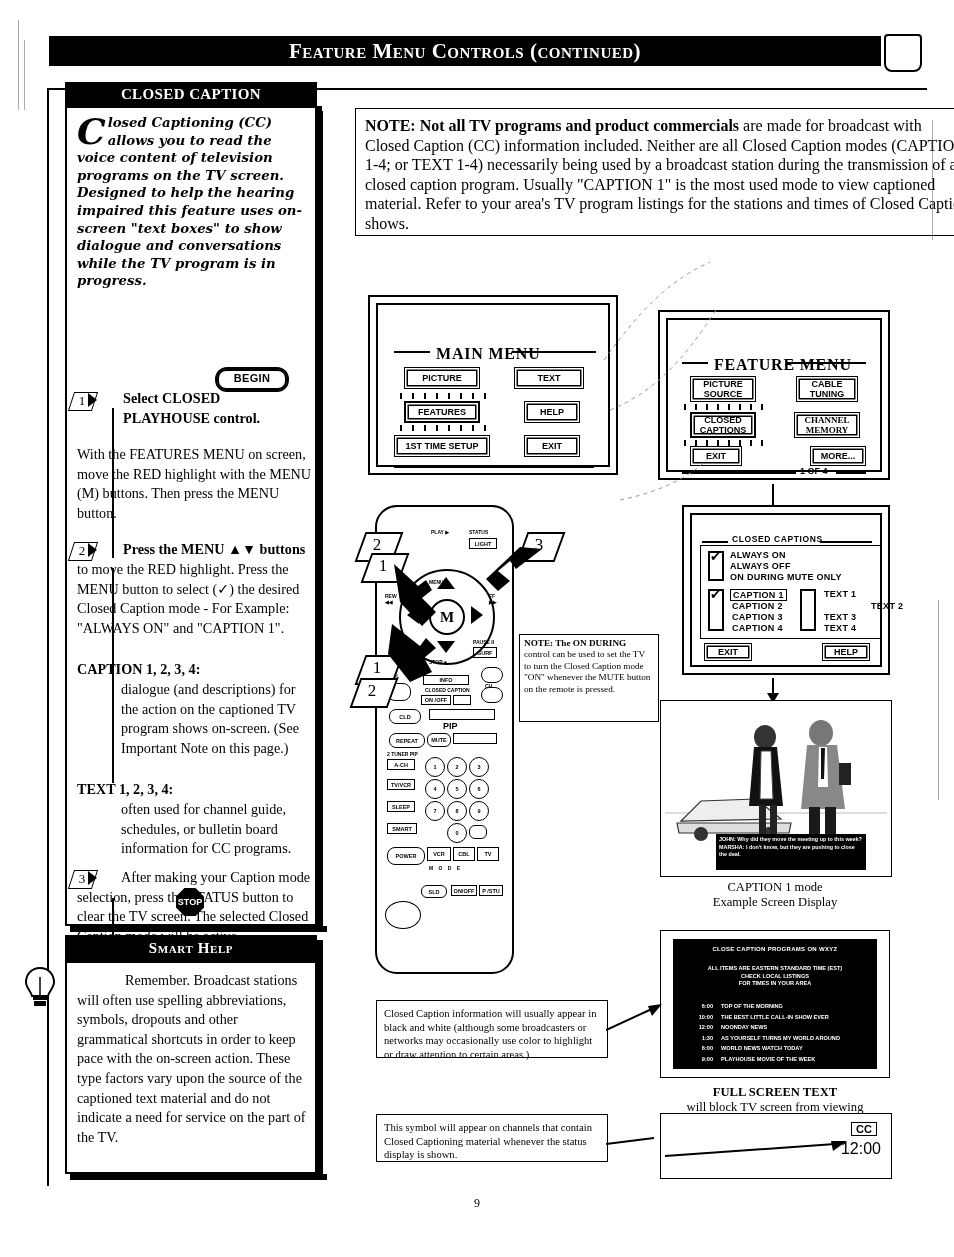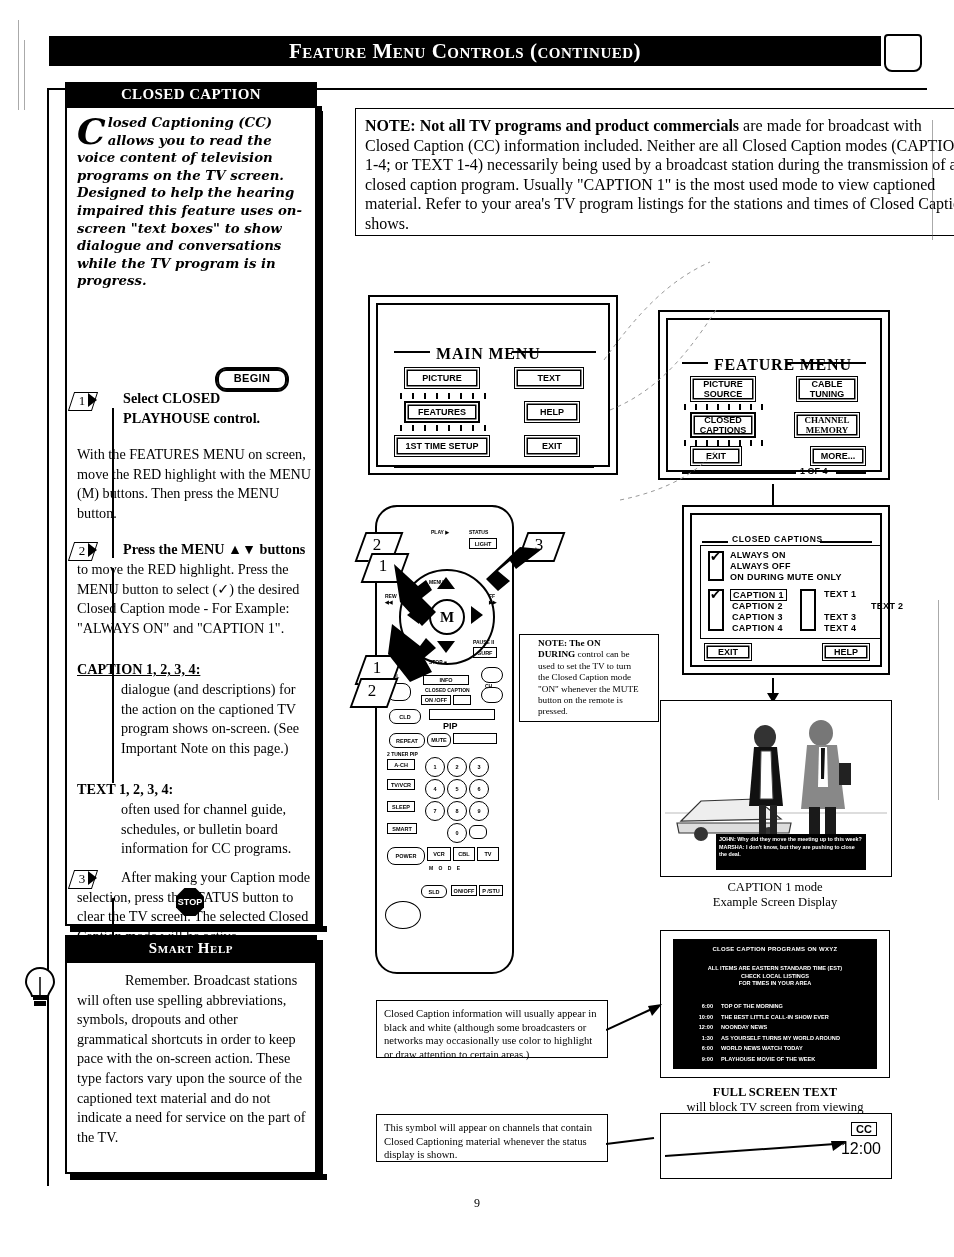--- a/index.html
+++ b/index.html
@@ -75,21 +75,21 @@
     background:#fff;font-family:"Liberation Sans",sans-serif;font-weight:bold;font-size:9px;
     text-align:center;display:flex;align-items:center;justify-content:center;flex-direction:column;
     line-height:10px;box-sizing:border-box;}
   .rule{position:absolute;height:2px;background:#000;}
   .chkbox{position:absolute;border:2px solid #000;background:#fff;box-sizing:border-box;}
   .check{position:absolute;font-size:13px;font-weight:bold;font-family:"DejaVu Sans",sans-serif;}
   .ccline{position:absolute;font-family:"Liberation Sans",sans-serif;font-weight:bold;font-size:9px;
     letter-spacing:.3px;white-space:nowrap;}
 
   .mnote{position:absolute;left:519px;top:634px;width:140px;height:88px;border:1.3px solid #000;
-    background:#fff;box-sizing:border-box;padding:3px 18px;font-family:"Liberation Serif",serif;
+    background:#fff;box-sizing:border-box;padding:3px 4px;font-family:"Liberation Serif",serif;
     font-size:9.2px;line-height:11.4px;}
 
   .photo{position:absolute;left:660px;top:700px;width:230px;height:175px;border:1.5px solid #000;
     background:#fff;overflow:hidden;}
   .cap-overlay{position:absolute;left:55px;bottom:6px;width:150px;height:36px;background:#000;color:#fff;
     font-family:"Liberation Sans",sans-serif;font-size:5.4px;line-height:7.6px;padding:2px 3px;
     box-sizing:border-box;font-weight:bold;}
 
   .cap-label{position:absolute;text-align:center;font-family:"Liberation Serif",serif;font-size:12.6px;
     line-height:15px;}
@@ -179,21 +179,21 @@
     <div class="body-txt" style="left:10px;top:337px;width:236px;">With the FEATURES MENU on screen, move the RED highlight with the MENU (M) buttons. Then press the MENU button.</div>
 
     <div class="stepmark" style="left:4px;top:434px;">
       <div class="dia"></div>
         <div class="num">2</div>
       <div class="tip"></div>
     </div>
     <div class="body-txt b" style="left:56px;top:432px;width:190px;">Press the MENU ▲▼ buttons</div>
     <div class="body-txt" style="left:10px;top:452px;width:236px;">to move the RED highlight. Press the MENU button to select (✓) the desired Closed Caption mode - For Example: "ALWAYS ON" and "CAPTION 1".</div>
 
-    <div class="body-txt b" style="left:10px;top:552px;width:236px;text-decoration:underline;">CAPTION 1, 2, 3, 4:</div>
+    <div class="body-txt b" style="left:10px;top:552px;width:236px;">CAPTION 1, 2, 3, 4:</div>
     <div class="body-txt" style="left:54px;top:572px;width:192px;">dialogue (and descriptions) for the action on the captioned TV program shows on-screen. (See Important Note on this page.)</div>
 
     <div class="body-txt b" style="left:10px;top:672px;width:236px;">TEXT 1, 2, 3, 4:</div>
     <div class="body-txt" style="left:54px;top:692px;width:192px;">often used for channel guide, schedules, or bulletin board information for CC programs.</div>
 
     <div class="stepmark" style="left:4px;top:762px;">
       <div class="dia"></div>
         <div class="num">3</div>
       <div class="tip"></div>
     </div>

